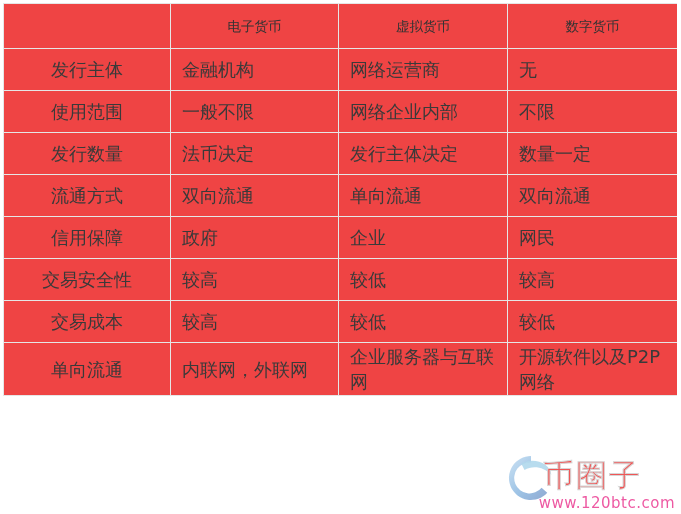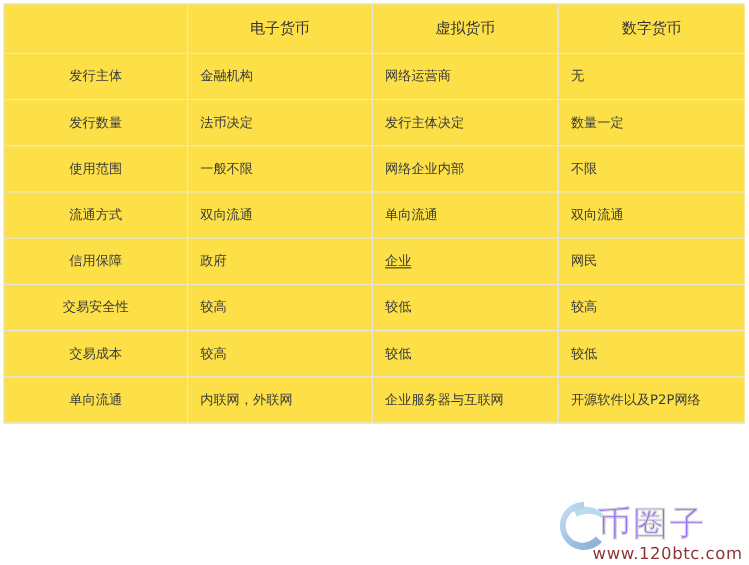--- a/index.html
+++ b/index.html
@@ -19,31 +19,31 @@
     left: 3px;
     top: 3px;
     width: 674px;
     height: 508px;
     overflow: hidden;
   }
   table.cmp {
     border-collapse: collapse;
     table-layout: fixed;
     width: 674px;
-    background: #fde047;
+    background: #ef4444;
   }
   table.cmp col.c0 { width: 167px; }
   table.cmp col.c1 { width: 168px; }
   table.cmp col.c2 { width: 169px; }
   table.cmp col.c3 { width: 170px; }
 
   table.cmp th, table.cmp td {
     border: 1px solid #e6e6e6;
     font-weight: normal;
-    font-size: 12px;
+    font-size: 18px;
     color: #3a3a3a;
     vertical-align: middle;
     line-height: 1.4;
   }
   table.cmp thead th {
     height: 44px;
     text-align: center;
     color: #333333;
     font-size: 13.5px;
     padding: 0 6px;
@@ -57,59 +57,58 @@
     color: #3a3a3a;
     padding: 0 6px;
   }
   table.cmp tbody td.val {
     text-align: left;
     padding-left: 11px;
     padding-right: 6px;
     color: #3a3a3a;
   }
   .underlined {
-    text-decoration: underline;
     text-underline-offset: 2px;
   }
 
   
   #watermark {
     position: absolute;
     right: 2px;
     bottom: 0px;
     width: 180px;
     height: 66px;
     pointer-events: none;
     opacity: 0.9;
   }
   #watermark .wm-url {
     position: absolute;
     right: 4px;
     bottom: 2px;
     font-size: 15px;
     letter-spacing: 0.5px;
-    color: #7f1d1d;
+    color: #ec4899;
     font-family: "DejaVu Sans", "Liberation Sans", sans-serif;
     text-shadow: 0 1px 0 #ffffff;
     white-space: nowrap;
   }
   #watermark .wm-logo {
     position: absolute;
     left: 6px;
     top: 4px;
     width: 52px;
     height: 52px;
   }
   #watermark .wm-cn {
     position: absolute;
     left: 44px;
     top: 6px;
     font-size: 31px;
     line-height: 44px;
-    color: #8b5cf6;
+    color: #ef4444;
     letter-spacing: 2px;
     white-space: nowrap;
     -webkit-text-stroke: 1px #d2d2d2;
     font-family: Liberation Serif, serif;
   }
 </style>
 </head>
 <body>
 
 <div id="comparison-table-wrap">
@@ -129,30 +128,30 @@
       </tr>
     </thead>
     <tbody>
       <tr>
         <td class="rowhead">发行主体</td>
         <td class="val">金融机构</td>
         <td class="val">网络运营商</td>
         <td class="val">无</td>
       </tr>
       <tr>
+        <td class="rowhead">使用范围</td>
+        <td class="val">一般不限</td>
+        <td class="val">网络企业内部</td>
+        <td class="val">不限</td>
+      </tr>
+      <tr>
         <td class="rowhead">发行数量</td>
         <td class="val">法币决定</td>
         <td class="val">发行主体决定</td>
         <td class="val">数量一定</td>
-      </tr>
-      <tr>
-        <td class="rowhead">使用范围</td>
-        <td class="val">一般不限</td>
-        <td class="val">网络企业内部</td>
-        <td class="val">不限</td>
       </tr>
       <tr>
         <td class="rowhead">流通方式</td>
         <td class="val">双向流通</td>
         <td class="val">单向流通</td>
         <td class="val">双向流通</td>
       </tr>
       <tr>
         <td class="rowhead">信用保障</td>
         <td class="val">政府</td>

